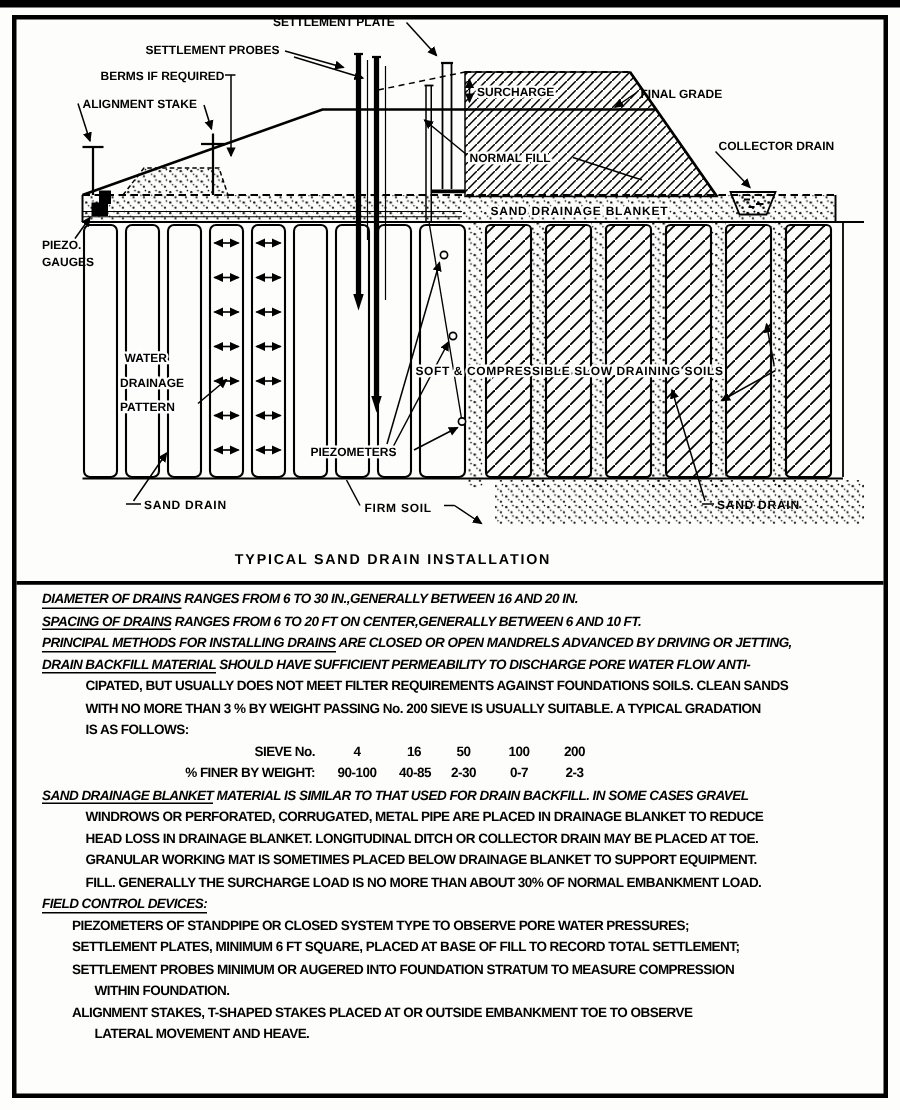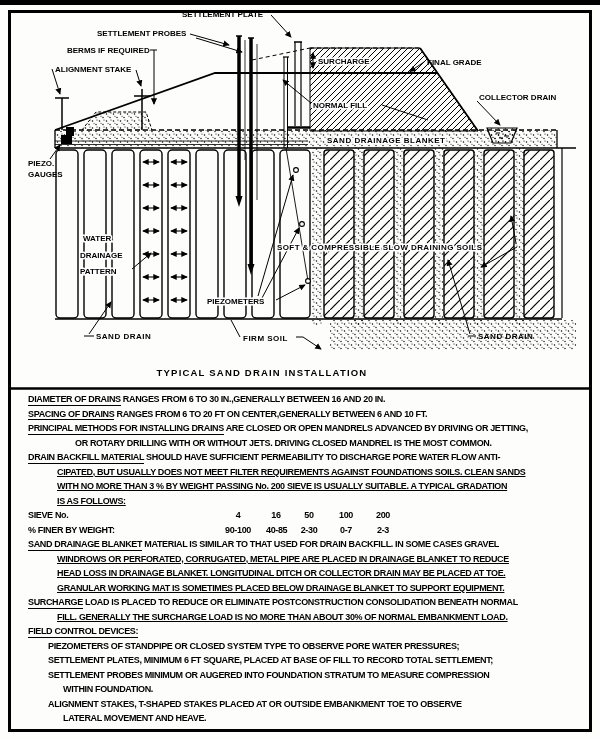--- a/index.html
+++ b/index.html
@@ -7,29 +7,29 @@
           font-family:"Liberation Sans", sans-serif; color:#000; }
   .topstrip { position:absolute; left:0; top:0; width:600px; height:5px; background:#000; }
   svg.diagram { position:absolute; left:0; top:0; width:600px; height:740px; }
   .lbl { font:bold 8px "Liberation Sans", sans-serif; fill:#000; }
   .lbl-k { paint-order:stroke; stroke:#fff; stroke-width:3px; }
   .cap { font:bold 9.5px "Liberation Sans", sans-serif; letter-spacing:1.2px; fill:#000; }
   .notes { position:absolute; left:11px; top:389px; width:578px;
            font:bold 9px "Liberation Sans", sans-serif; letter-spacing:-0.35px;
            line-height:14.5px; white-space:nowrap; padding-top:3px; }
   .nl { height:14.5px; }
-  .ind0 { padding-left:17px; }
-  .ind1 { padding-left:46px;text-decoration:underline; }
+  .ind0 { padding-left:17px;font-style:italic; }
+  .ind1 { padding-left:46px; }
   .ind2 { padding-left:37px; }
   .ind3 { padding-left:52px; }
   .ind4 { padding-left:64px; }
   .hd { border-bottom:1.3px solid #000; padding-bottom:0.5px; }
   .hd:empty { border:none; }
   .sieve { display:flex; height:14.5px; padding-left:17px; }
-  .sv-label { width:182px; }
+  .sv-label { width:182px; text-align:right; }
   .sv-c { text-align:center; }
   .c1 { width:56px; } .c2 { width:20px; } .c3 { width:46px; } .c4 { width:28px; } .c5 { width:46px; }
 </style>
 </head>
 <body>
 
 <div class="page">
   <div class="topstrip"></div>
 
   <svg class="diagram" viewBox="0 0 600 740">
@@ -215,21 +215,20 @@
     <text class="lbl" x="96" y="339" letter-spacing="0.5">SAND DRAIN</text>
     <text class="lbl" x="243" y="341" letter-spacing="0.5">FIRM SOIL</text>
     <text class="lbl" x="478" y="339" letter-spacing="0.5">SAND DRAIN</text>
     <text class="cap" x="262" y="376" text-anchor="middle">TYPICAL SAND DRAIN INSTALLATION</text>
   </svg>
 
   <div class="notes">
     <div class="nl ind0"><span class="hd">DIAMETER OF DRAINS</span><span> RANGES FROM 6 TO 30 IN.,GENERALLY BETWEEN 16 AND 20 IN.</span></div>
     <div class="nl ind0"><span class="hd">SPACING OF DRAINS</span><span> RANGES FROM 6 TO 20 FT ON CENTER,GENERALLY BETWEEN 6 AND 10 FT.</span></div>
     <div class="nl ind0"><span class="hd">PRINCIPAL METHODS FOR INSTALLING DRAINS</span><span> ARE CLOSED OR OPEN MANDRELS ADVANCED BY DRIVING OR JETTING,</span></div>
-    <div class="nl ind4"><span>OR ROTARY DRILLING WITH OR WITHOUT JETS. DRIVING CLOSED MANDREL IS THE MOST COMMON.</span></div>
     <div class="nl ind0"><span class="hd">DRAIN BACKFILL MATERIAL</span><span> SHOULD HAVE SUFFICIENT PERMEABILITY TO DISCHARGE PORE WATER FLOW ANTI-</span></div>
     <div class="nl ind1"><span>CIPATED, BUT USUALLY DOES NOT MEET FILTER REQUIREMENTS AGAINST FOUNDATIONS SOILS. CLEAN SANDS</span></div>
     <div class="nl ind1"><span>WITH NO MORE THAN 3 % BY WEIGHT PASSING No. 200 SIEVE IS USUALLY SUITABLE. A TYPICAL GRADATION</span></div>
     <div class="nl ind1"><span>IS AS FOLLOWS:</span></div>
 
     <div class="sieve">
       <span class="sv-label">SIEVE No.</span>
       <span class="sv-c c1">4</span>
       <span class="sv-c c2">16</span>
       <span class="sv-c c3">50</span>
@@ -242,21 +241,20 @@
       <span class="sv-c c2">40-85</span>
       <span class="sv-c c3">2-30</span>
       <span class="sv-c c4">0-7</span>
       <span class="sv-c c5">2-3</span>
     </div>
 
     <div class="nl ind0"><span class="hd">SAND DRAINAGE BLANKET</span><span> MATERIAL IS SIMILAR TO THAT USED FOR DRAIN BACKFILL. IN SOME CASES GRAVEL</span></div>
     <div class="nl ind1"><span>WINDROWS OR PERFORATED, CORRUGATED, METAL PIPE ARE PLACED IN DRAINAGE BLANKET TO REDUCE</span></div>
     <div class="nl ind1"><span>HEAD LOSS IN DRAINAGE BLANKET. LONGITUDINAL DITCH OR COLLECTOR DRAIN MAY BE PLACED AT TOE.</span></div>
     <div class="nl ind1"><span>GRANULAR WORKING MAT IS SOMETIMES PLACED BELOW DRAINAGE BLANKET TO SUPPORT EQUIPMENT.</span></div>
-    <div class="nl ind0"><span class="hd">SURCHARGE</span><span> LOAD IS PLACED TO REDUCE OR ELIMINATE POSTCONSTRUCTION CONSOLIDATION BENEATH NORMAL</span></div>
     <div class="nl ind1"><span>FILL. GENERALLY THE SURCHARGE LOAD IS NO MORE THAN ABOUT 30% OF NORMAL EMBANKMENT LOAD.</span></div>
     <div class="nl ind0"><span class="hd">FIELD CONTROL DEVICES:</span><span></span></div>
     <div class="nl ind2"><span>PIEZOMETERS OF STANDPIPE OR CLOSED SYSTEM TYPE TO OBSERVE PORE WATER PRESSURES;</span></div>
     <div class="nl ind2"><span>SETTLEMENT PLATES, MINIMUM 6 FT SQUARE, PLACED AT BASE OF FILL TO RECORD TOTAL SETTLEMENT;</span></div>
     <div class="nl ind2"><span>SETTLEMENT PROBES MINIMUM OR AUGERED INTO FOUNDATION STRATUM TO MEASURE COMPRESSION</span></div>
     <div class="nl ind3"><span>WITHIN FOUNDATION.</span></div>
     <div class="nl ind2"><span>ALIGNMENT STAKES, T-SHAPED STAKES PLACED AT OR OUTSIDE EMBANKMENT TOE TO OBSERVE</span></div>
     <div class="nl ind3"><span>LATERAL MOVEMENT AND HEAVE.</span></div>
   </div>
 </div>

